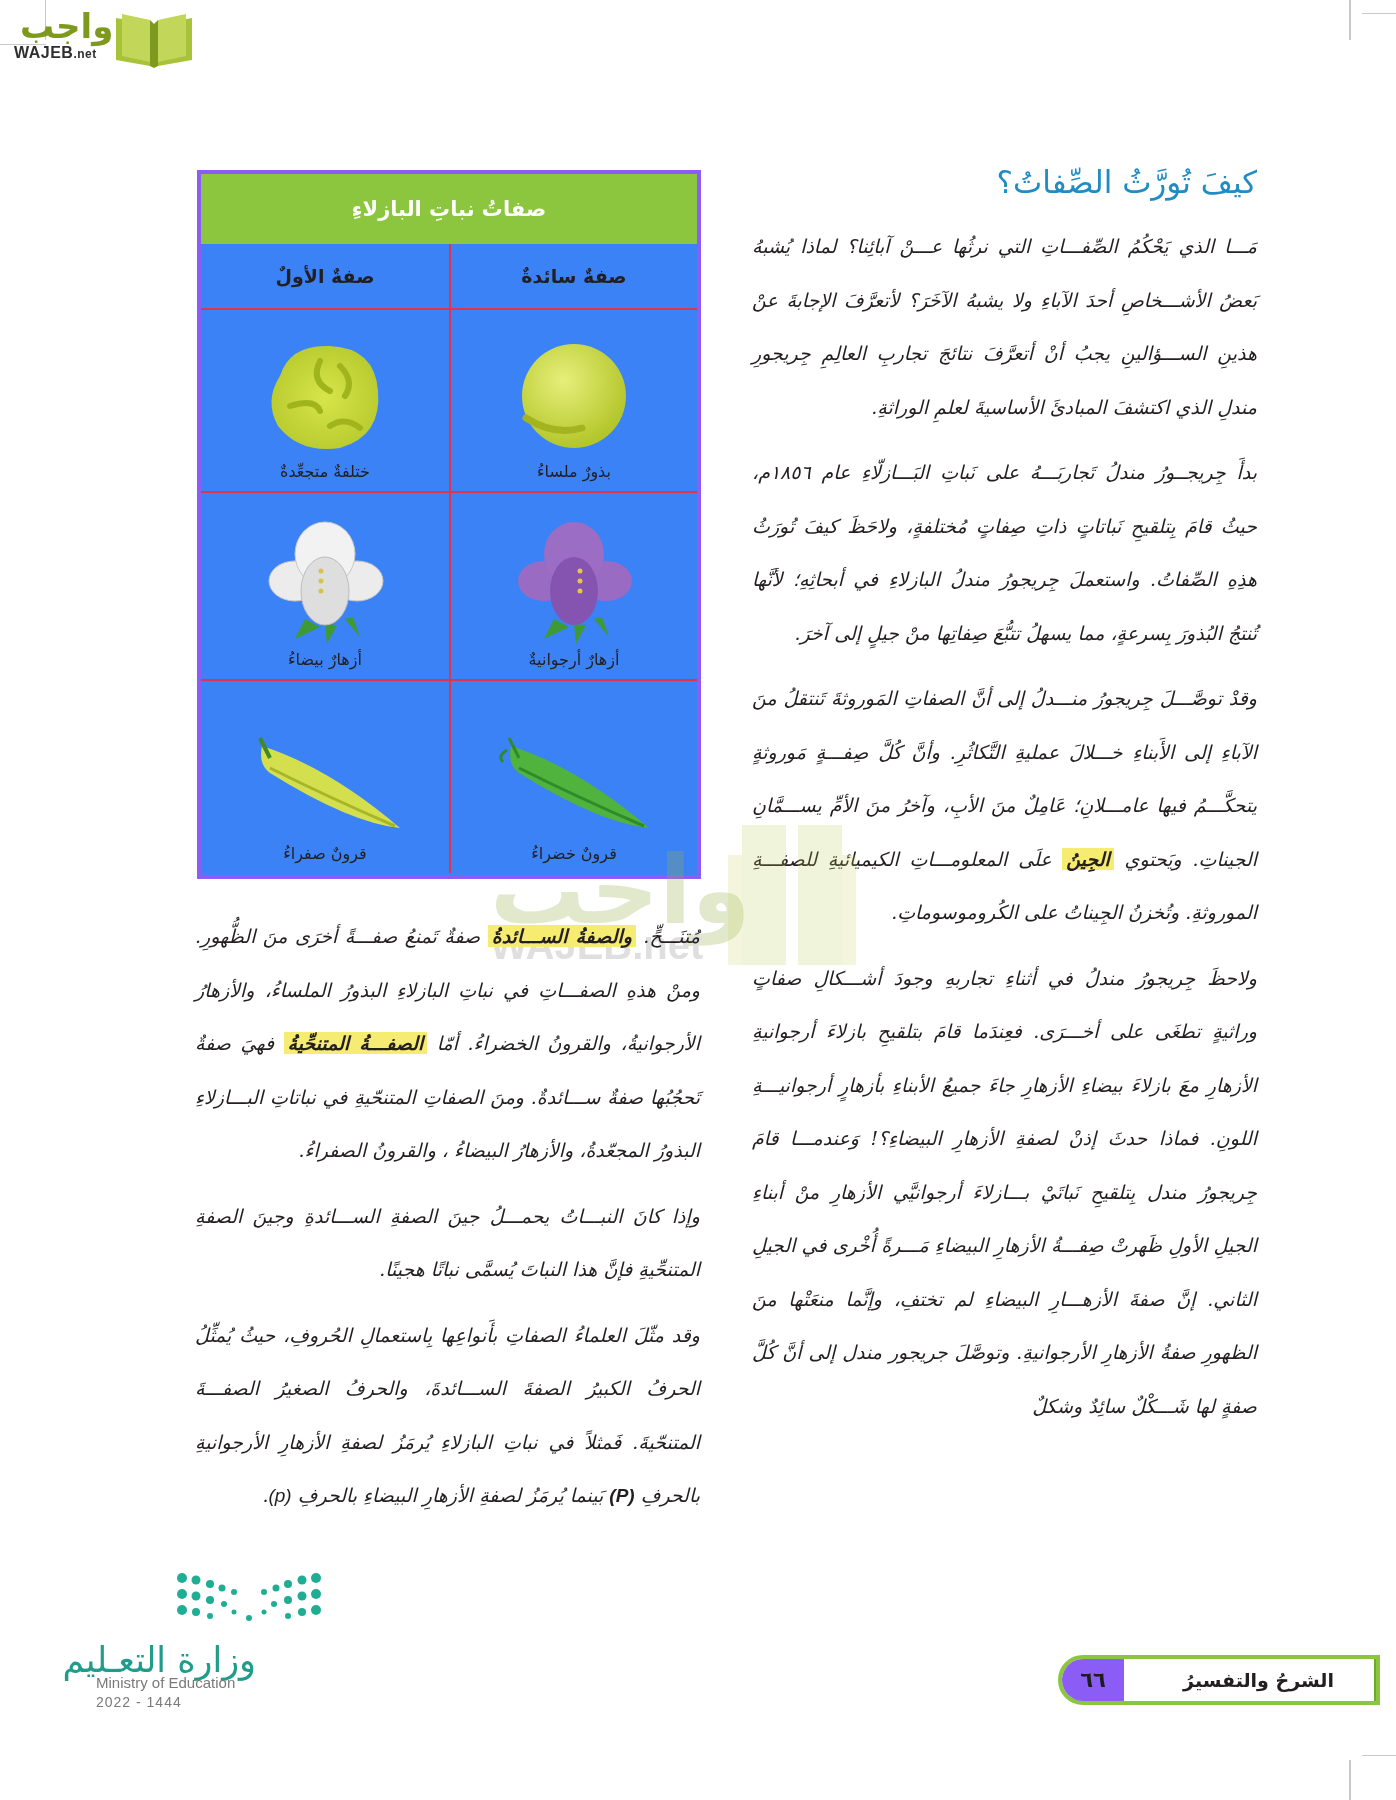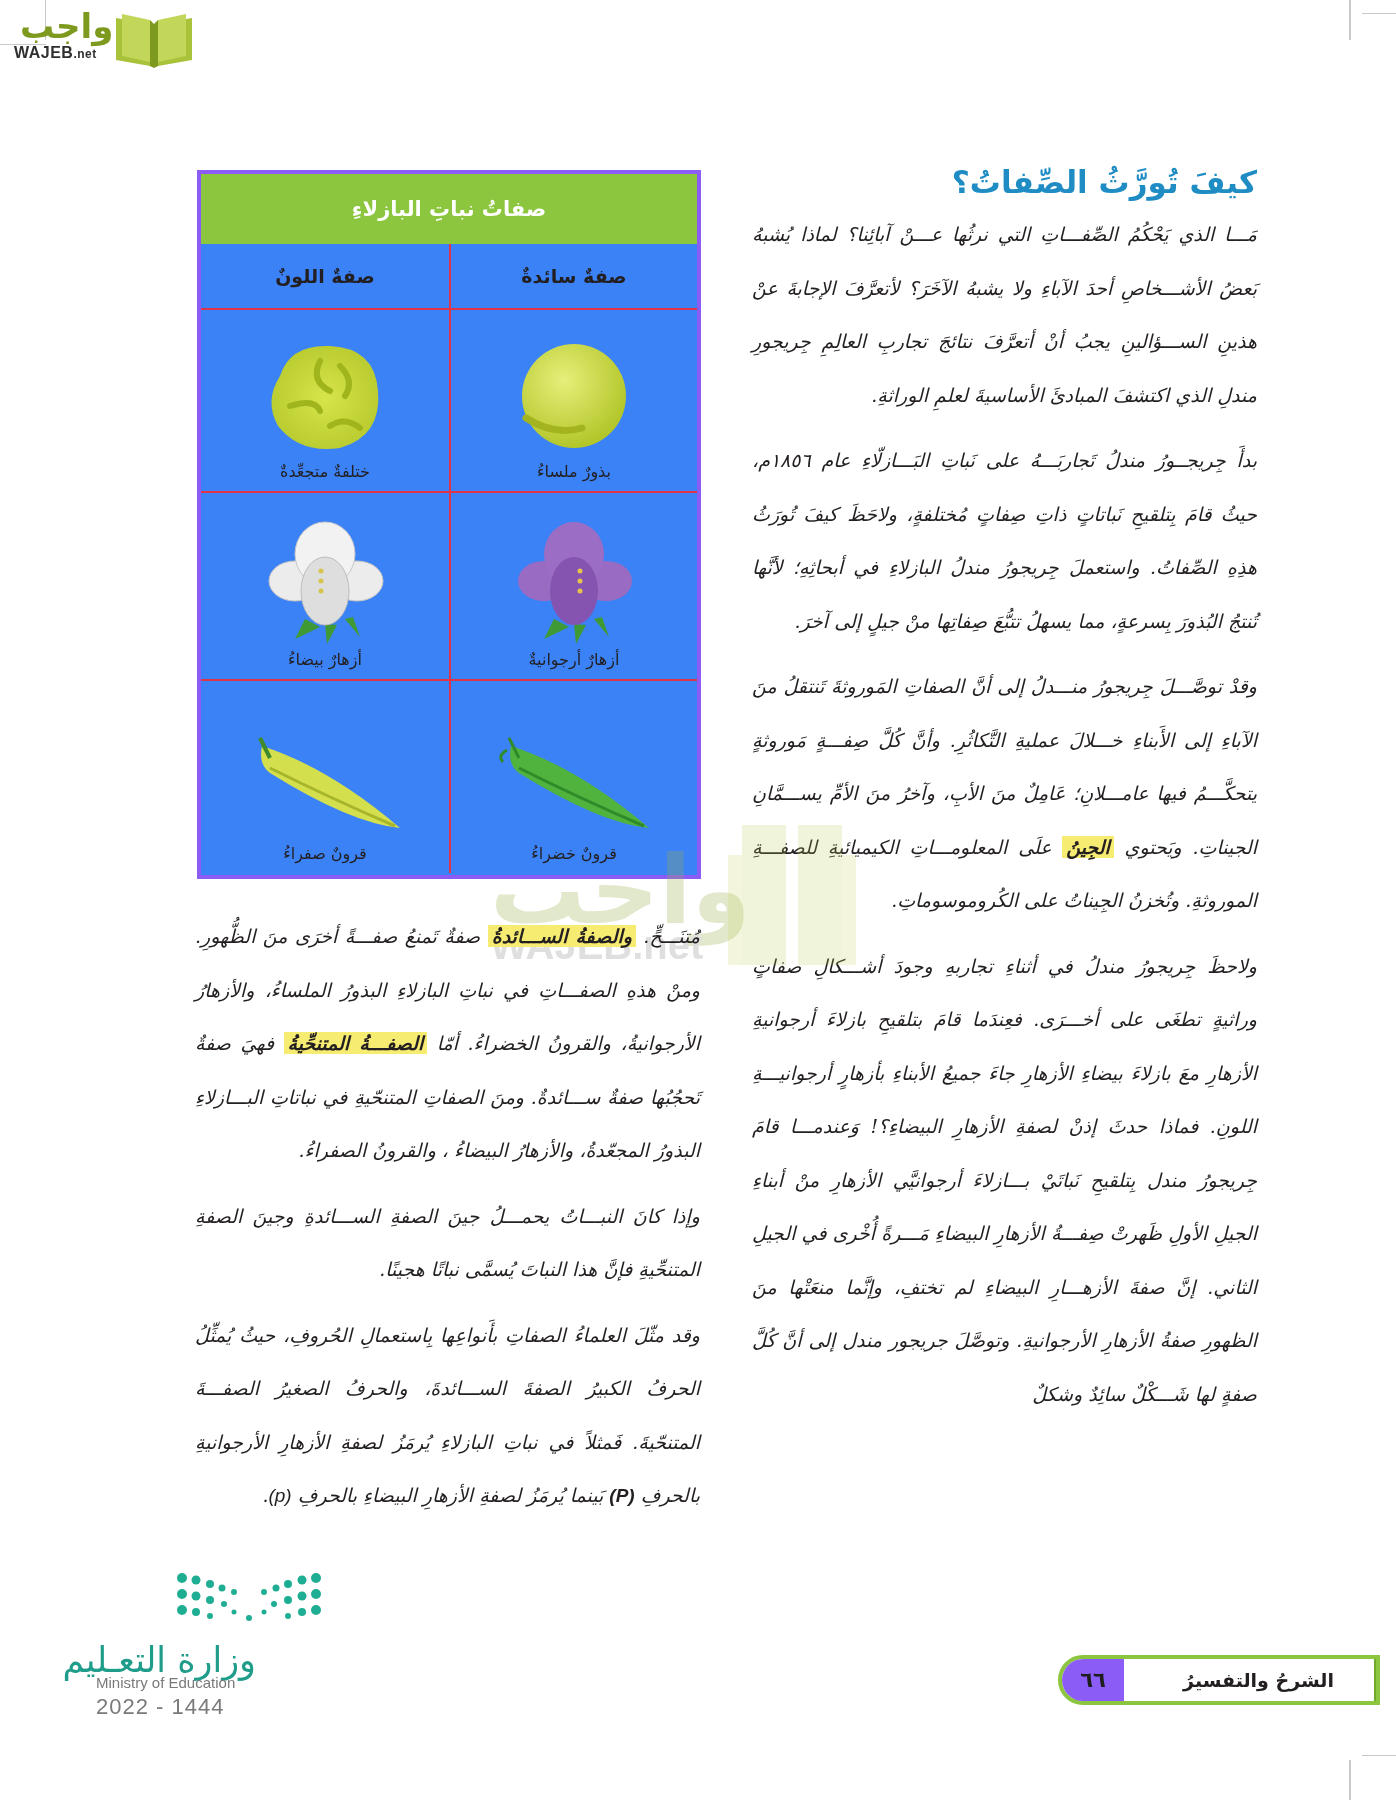--- a/index.html
+++ b/index.html
@@ -11,21 +11,21 @@
 
   
   .logo { position: absolute; left: 8px; top: 6px; width: 182px; height: 62px; }
   .logo-ar { position: absolute; left: 12px; top: 0; font-size: 34px; font-weight: bold; color: #7d9a1e; direction: rtl; font-family: "DejaVu Sans", sans-serif; line-height: 40px; }
   .logo-en { position: absolute; left: 6px; top: 38px; font-size: 16px; font-weight: bold; color: #2f2f2f; font-family: "Liberation Sans", sans-serif; letter-spacing: 0.5px; }
   .logo-en small { font-size: 12px; }
   .logo-book { position: absolute; left: 106px; top: 4px; width: 80px; height: 58px; }
 
   
   .right-col { position: absolute; left: 752px; top: 160px; width: 505px; direction: rtl; text-align: justify; }
-  .section-title { font-family: "DejaVu Sans", sans-serif; font-weight: bold; font-size: 31px; color: #1f8cc4; margin-bottom: 4px; line-height: 44px; }
+  .section-title { font-family: "DejaVu Sans", sans-serif; font-weight: normal; font-size: 31px; color: #1f8cc4; margin-bottom: 16px; line-height: 44px; }
   .para { font-family: "DejaVu Serif", serif; font-size: 19px; line-height: 53.5px; margin-bottom: 12px; text-align-last: right; font-style: italic; }
   .hl { background: #f7ec72; padding: 0 4px; font-weight: bold; }
 
   
   .table-box { position: absolute; left: 197px; top: 170px; width: 504px; height: 709px; border: 4px solid #8b5cf6; background: #3b82f6; direction: rtl; }
   .table-title { height: 70px; background: #8cc63f; color: #fff; font-weight: bold; font-size: 21px; display: flex; align-items: center; justify-content: center; }
   .table-grid { display: grid; grid-template-columns: 1fr 1fr; grid-template-rows: 66px 183px 188px 192px; height: calc(100% - 70px); }
   .cell { border-left: 2px solid #e0344a; border-bottom: 2px solid #e0344a; display: flex; flex-direction: column; align-items: center; justify-content: flex-end; padding-bottom: 10px; }
   .cell:nth-child(2n) { border-left: none; }
   .cell.head { justify-content: center; padding-bottom: 0; font-weight: bold; font-size: 19px; }
@@ -40,21 +40,21 @@
   .wm { position: absolute; left: 490px; top: 845px; opacity: 0.28; pointer-events: none; }
   .wm-ar { font-size: 95px; font-weight: bold; color: #9aae4a; direction: rtl; line-height: 90px; }
   .wm-en { position: absolute; left: 0; top: 78px; font-size: 40px; font-weight: bold; color: #8f8f8f; font-family: "Liberation Sans", sans-serif; }
   .wm-book { position: absolute; left: 728px; top: 825px; opacity: 0.2; }
 
   
   .ministry { position: absolute; left: 96px; top: 1570px; width: 240px; }
   .ministry-dots { position: absolute; left: 78px; top: 0; }
   .ministry-ar { position: absolute; left: 0; top: 70px; font-size: 35px; color: #1f9d8a; direction: rtl; white-space: nowrap; width: 160px; text-align: left; }
   .ministry-en { position: absolute; left: 0; top: 104px; font-size: 15px; color: #7a7a7a; font-family: "Liberation Sans", sans-serif; white-space: nowrap; }
-  .ministry-year { position: absolute; left: 0; top: 124px; font-size: 22px; color: #7a7a7a; font-family: "Liberation Sans", sans-serif; white-space: nowrap; letter-spacing: 1px; }
+  .ministry-year { position: absolute; left: 0; top: 124px; font-size: 14px; color: #7a7a7a; font-family: "Liberation Sans", sans-serif; white-space: nowrap; letter-spacing: 1px; }
 
   
   .page-tab { position: absolute; left: 1058px; top: 1655px; width: 322px; height: 50px; border: 4px solid #8cc63f; border-radius: 26px 0 0 26px; background: #fff; direction: rtl; display: flex; align-items: stretch; overflow: hidden; }
   .page-tab-label { flex: 1; display: flex; align-items: center; padding-right: 42px; font-weight: bold; font-size: 19px; }
   .page-num { width: 62px; background: #8b5cf6; display: flex; align-items: center; justify-content: center; font-size: 21px; font-weight: bold; color: #1d1d1d; }
   .page-tab-edge { position: absolute; right: -4px; top: -4px; width: 6px; height: 50px; background: #6ea82c; }
 </style>
 </head>
 <body>
 
@@ -82,21 +82,21 @@
   <p class="para">مَـــا الذي يَحْكُمُ الصِّفـــاتِ التي نرثُها عـــنْ آبائِنا؟ لماذا يُشبهُ بَعضُ الأشـــخاصِ أحدَ الآباءِ ولا يشبهُ الآخَرَ؟ لأتعرَّفَ الإجابةَ عنْ هذينِ الســـؤالينِ يجبُ أنْ أتعرَّفَ نتائجَ تجاربِ العالِمِ جِريجورِ مندلِ الذي اكتشفَ المبادئَ الأساسيةَ لعلمِ الوراثةِ.</p>
   <p class="para">بدأَ جِريجــورُ مندلُ تَجاربَـــهُ على نَباتِ البَـــازلّاءِ عام ١٨٥٦م، حيثُ قامَ بِتلقيحِ نَباتاتٍ ذاتِ صِفاتٍ مُختلفةٍ، ولاحَظَ كيفَ تُورَثُ هذِهِ الصِّفاتُ. واستعملَ جِريجورُ مندلُ البازلاءِ في أبحاثِهِ؛ لأنَّها تُنتجُ البُذورَ بِسرعةٍ، مما يسهلُ تتبُّعَ صِفاتِها منْ جيلٍ إلى آخرَ.</p>
   <p class="para"><span>وقدْ توصَّـــلَ جِريجورُ منـــدلُ إلى أنَّ الصفاتِ المَوروثةَ تَنتقلُ منَ الآباءِ إلى الأَبناءِ خـــلالَ عمليةِ التَّكاثُرِ. وأنَّ كُلَّ صِفـــةٍ مَوروثةٍ يتحكَّـــمُ فيها عامـــلانِ؛ عَامِلٌ منَ الأبِ، وآخرُ منَ الأمِّ يســـمَّانِ الجيناتِ. ويَحتوي </span><span class="hl">الجِينُ</span><span> علَى المعلومـــاتِ الكيميائيةِ للصفـــةِ الموروثةِ. وتُخزنُ الجِيناتُ على الكُروموسوماتِ.</span></p>
   <p class="para">ولاحظَ جِريجورُ مندلُ في أثناءِ تجاربهِ وجودَ أشـــكالِ صفاتٍ وراثيةٍ تطغَى على أخـــرَى. فعِندَما قامَ بتلقيحِ بازلاءَ أرجوانيةِ الأزهارِ معَ بازلاءَ بيضاءِ الأزهارِ جاءَ جميعُ الأبناءِ بأزهارٍ أرجوانيـــةِ اللونِ. فماذا حدثَ إذنْ لصفةِ الأزهارِ البيضاءِ؟! وَعندمـــا قامَ جِريجورُ مندل بِتلقيحِ نَباتَيْ بـــازلاءَ أرجوانيَّي الأزهارِ منْ أبناءِ الجيلِ الأولِ ظَهرتْ صِفـــةُ الأزهارِ البيضاءِ مَـــرةً أُخْرى في الجيلِ الثاني. إنَّ صفةَ الأزهـــارِ البيضاءِ لم تختفِ، وإنَّما منعَتْها منَ الظهورِ صفةُ الأزهارِ الأرجوانيةِ. وتوصَّلَ جريجور مندل إلى أنَّ كُلَّ صفةٍ لها شَـــكْلٌ سائِدٌ وشكلٌ</p>
 </div>
 
 <div class="table-box">
   <div class="table-title">صفاتُ نباتِ البازلاءِ</div>
   <div class="table-grid">
     <div class="cell head">صفةٌ سائدةٌ</div>
-    <div class="cell head">صفةٌ اللونٌ</div>
+    <div class="cell head">صفةٌ الأولٌ</div>
 
     <div class="cell">
       <svg width="120" height="120" viewBox="0 0 120 120">
         <defs>
             <radialGradient id="gs" cx="40%" cy="35%" r="65%">
               <stop offset="0" stop-color="#e6ef7a"></stop>
               <stop offset="1" stop-color="#b3c62a"></stop>
             </radialGradient>
           </defs>
         <circle cx="60" cy="60" r="52" fill="url(#gs)"></circle>

